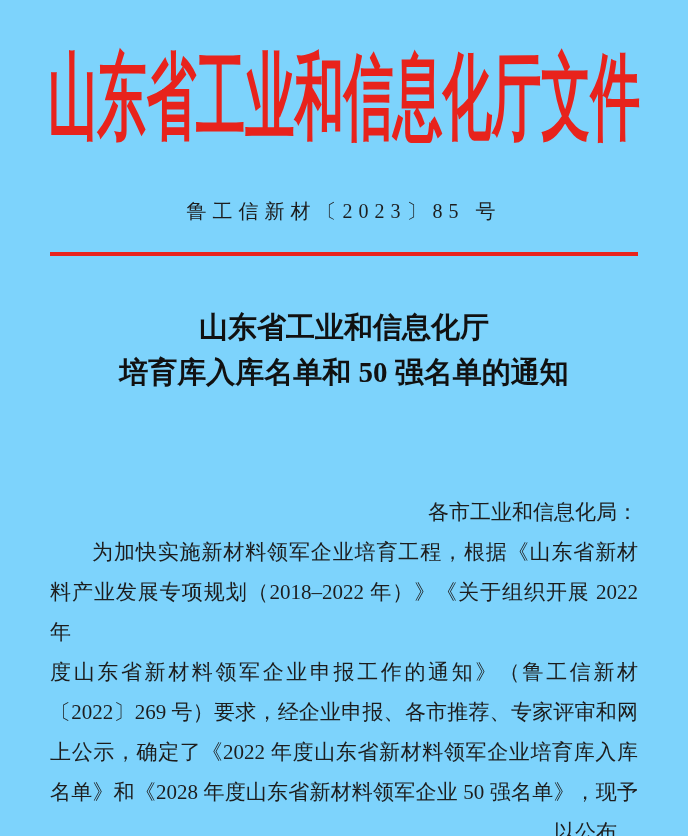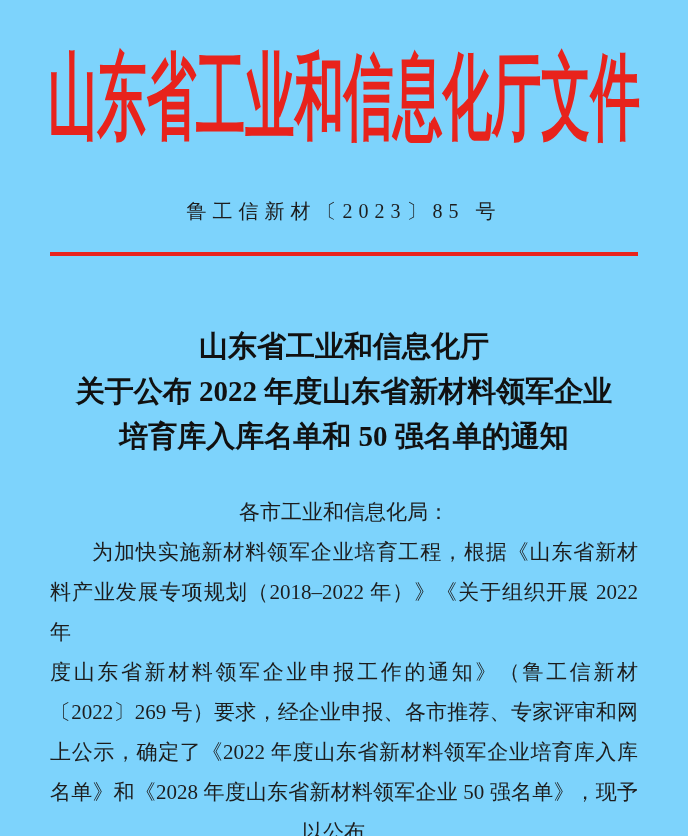--- a/index.html
+++ b/index.html
@@ -47,41 +47,41 @@
     left: 50px;
     top: 252px;
     width: 588px;
     height: 4px;
     background: #e8231c;
   }
   
   .notice-title {
     position: absolute;
     left: 0;
-    top: 324px;
+    top: 305px;
     width: 100%;
     text-align: center;
     font-weight: bold;
     font-size: 29px;
     line-height: 45px;
     color: #111111;
     white-space: nowrap;
   }
   
   .body-block {
     position: absolute;
     left: 50px;
     top: 492px;
     width: 588px;
     font-size: 21px;
     line-height: 40px;
     color: #1d1d1d;
   }
   .body-line {
-    text-align: center;
+    text-align: right;
     white-space: nowrap;
   }
   .body-line.just {
     white-space: normal;
     text-align: justify;
     text-align-last: justify;
     text-justify: inter-character;
   }
   .body-line.indent {
     padding-left: 42px;
@@ -97,21 +97,20 @@
       <text class="masthead-text" x="0" y="91" font-size="94" fill="#e8231c" textLength="592" lengthAdjust="spacingAndGlyphs">山东省工业和信息化厅文件</text>
     </svg>
   </div>
 
   <div class="docnum">鲁工信新材〔2023〕85 号</div>
 
   <div class="redline"></div>
 
   <div class="notice-title">
     <div>山东省工业和信息化厅</div>
-    <div>关于公布 2022 年度山东省新材料领军企业</div>
     <div>培育库入库名单和 50 强名单的通知</div>
   </div>
 
   <div class="body-block">
     <div class="body-line">各市工业和信息化局：</div>
     <div class="body-line just indent">为加快实施新材料领军企业培育工程，根据《山东省新材</div>
     <div class="body-line just">料产业发展专项规划（2018–2022 年）》《关于组织开展 2022 年</div>
     <div class="body-line just">度山东省新材料领军企业申报工作的通知》（鲁工信新材</div>
     <div class="body-line just">〔2022〕269 号）要求，经企业申报、各市推荐、专家评审和网</div>
     <div class="body-line just">上公示，确定了《2022 年度山东省新材料领军企业培育库入库</div>

